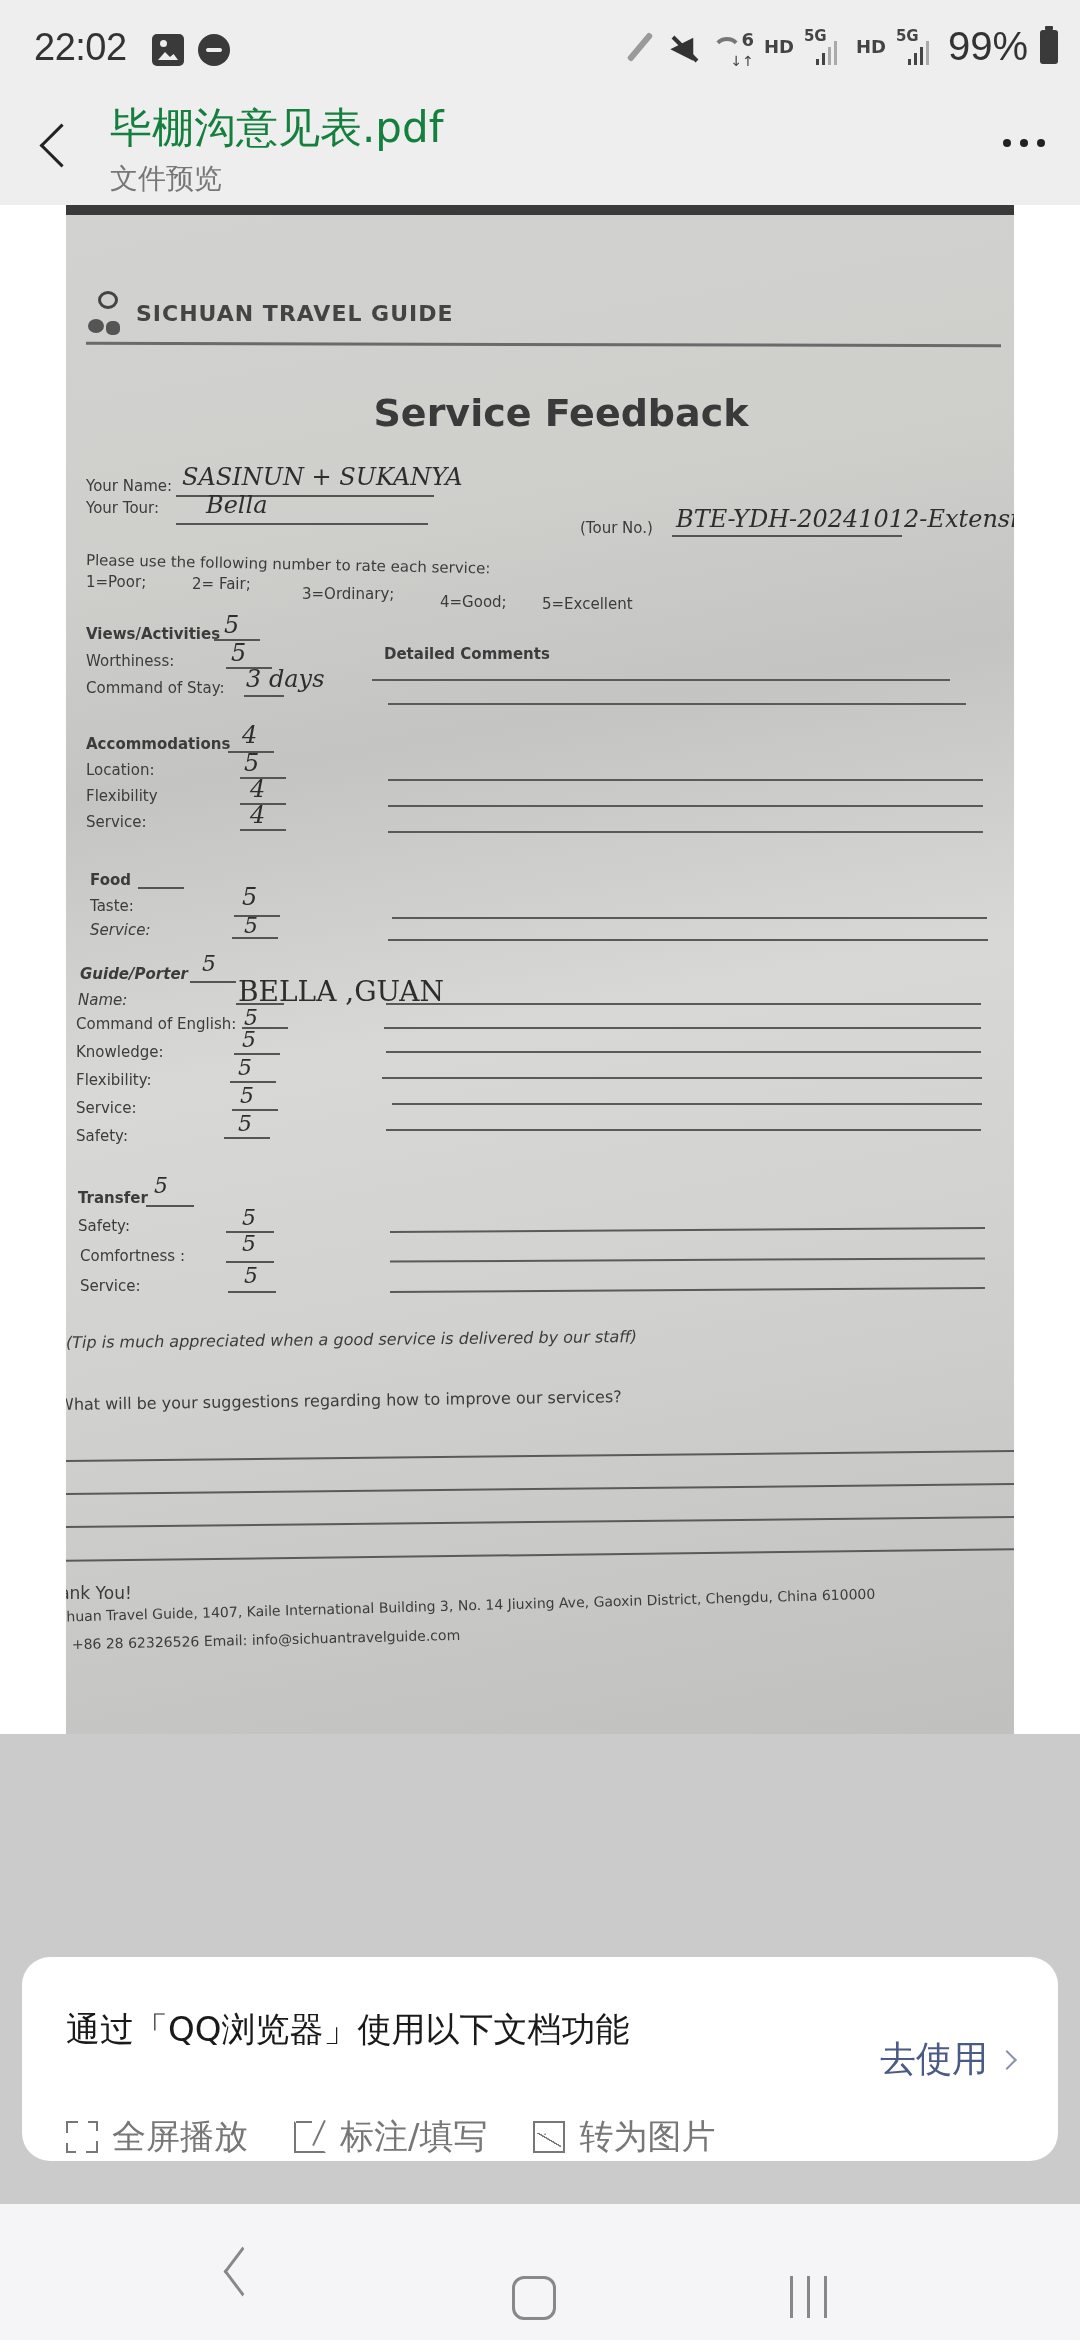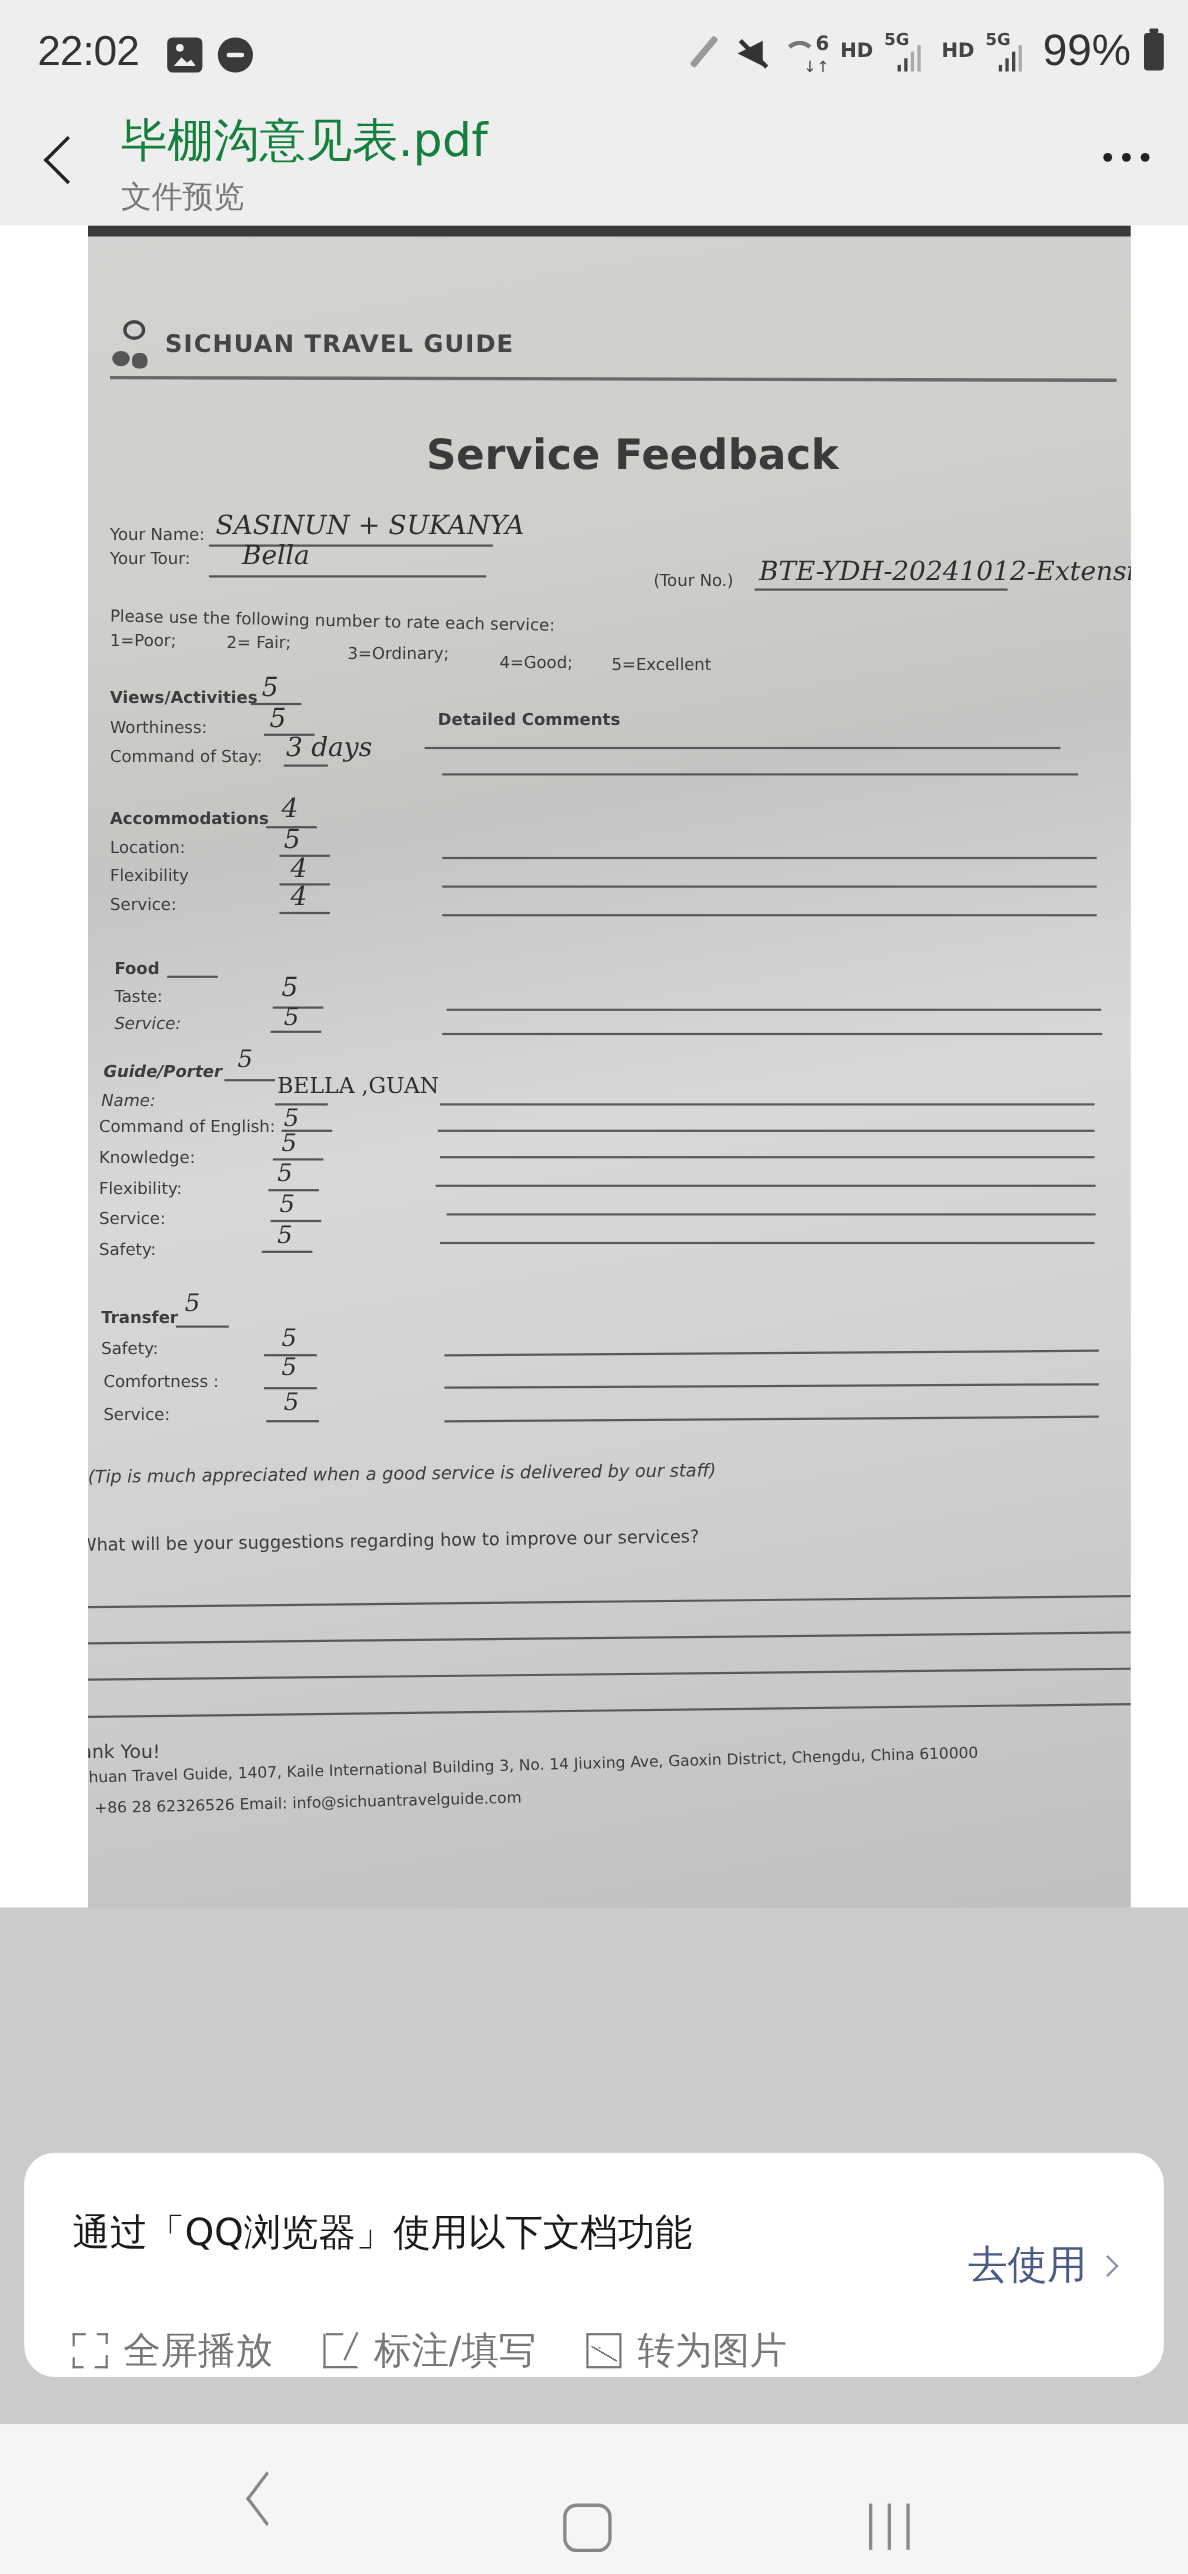--- a/index.html
+++ b/index.html
@@ -38,21 +38,21 @@
   .app-header { position: absolute; top: 100px; left: 0; width: 1080px; height: 105px; background: #eeeeee; }
   .back-btn { position: absolute; left: 28px; top: 12px; width: 50px; height: 60px; }
   .back-btn::before { content: ""; position: absolute; left: 18px; top: 18px; width: 28px; height: 28px; border-left: 3px solid #222; border-bottom: 3px solid #222; transform: rotate(45deg); }
   .file-title { position: absolute; left: 110px; top: 0px; font-size: 42px; color: #15803d; font-family: "DejaVu Sans", sans-serif; }
   .file-subtitle { position: absolute; left: 110px; top: 60px; font-size: 28px; color: #777; }
   .more-btn { position: absolute; right: 26px; top: 28px; width: 60px; height: 30px; display: flex; gap: 9px; align-items: center; justify-content: center; }
   .more-btn span { width: 8px; height: 8px; border-radius: 50%; background: #222; display: block; }
 
   
   .doc-wrap { position: absolute; top: 205px; left: 0; width: 1080px; height: 1529px; background: #ffffff; }
-  .doc-page { position: absolute; left: 80px; top: 0; width: 948px; height: 1826px; background: linear-gradient(170deg, #d2d3d0 0%, #cfcfcc 18%, #c4c4c2 30%, #d8d9d6 45%, #d1d2cf 60%, #c3c3c1 80%, #b7b7b5 100%); overflow: hidden; color: #3a3a3a; font-family: "DejaVu Sans", sans-serif; }
+  .doc-page { position: absolute; left: 66px; top: 0; width: 948px; height: 1826px; background: linear-gradient(170deg, #d2d3d0 0%, #cfcfcc 18%, #c4c4c2 30%, #d8d9d6 45%, #d1d2cf 60%, #c3c3c1 80%, #b7b7b5 100%); overflow: hidden; color: #3a3a3a; font-family: "DejaVu Sans", sans-serif; }
   .doc-page .topedge { position: absolute; left: 0; top: 0; width: 100%; height: 10px; background: #3a3a3a; }
   .logo { position: absolute; left: 22px; top: 86px; display: flex; align-items: center; gap: 8px; }
   .logo-icon { width: 40px; height: 44px; position: relative; }
   .logo-icon .head { position: absolute; left: 10px; top: 0; width: 20px; height: 18px; border: 3px solid #444; border-radius: 50%; }
   .logo-icon .b1 { position: absolute; left: 0; bottom: 2px; width: 16px; height: 14px; background: #555; border-radius: 50%; }
   .logo-icon .b2 { position: absolute; left: 18px; bottom: 0; width: 14px; height: 14px; background: #555; border-radius: 40%; }
   .logo-text { font-size: 22px; font-weight: bold; color: #444; letter-spacing: 1px; font-variant: small-caps; }
   .rule { position: absolute; height: 3px; background: #6a6a6a; }
   .doc-title { position: absolute; left: 0; width: 100%; top: 186px; text-align: center; font-size: 38px; font-weight: bold; color: #3a3a3a; font-family: "DejaVu Sans", sans-serif; padding-left: 42px; }
 
@@ -222,21 +222,21 @@
     <div class="lbl i" style="left:24px; top:716px;">Service:</div>
     <div class="hw" style="left:178px; top:708px; font-size:22px;">5</div>
     <div class="uline" style="left:166px; top:732px; width:46px;"></div>
     <div class="cline" style="left:326px; top:712px; width:595px;"></div>
     <div class="cline" style="left:322px; top:734px; width:600px;"></div>
 
     <div class="lbl b i" style="left:14px; top:760px;">Guide/Porter</div>
     <div class="hw" style="left:136px; top:746px; font-size:22px;">5</div>
     <div class="uline" style="left:124px; top:776px; width:46px;"></div>
     <div class="lbl i" style="left:12px; top:786px;">Name:</div>
-    <div class="hw" style="left:172px; top:770px; font-size:20px; font-style:normal;">BELLA ,GUAN</div>
+    <div class="hw" style="left:172px; top:770px; font-size:28px; font-style:normal;">BELLA ,GUAN</div>
     <div class="uline" style="left:170px; top:798px; width:48px;"></div>
     <div class="lbl" style="left:10px; top:810px;">Command of English:</div>
     <div class="hw" style="left:178px; top:800px; font-size:22px;">5</div>
     <div class="uline" style="left:176px; top:822px; width:46px;"></div>
     <div class="lbl" style="left:10px; top:838px;">Knowledge:</div>
     <div class="hw" style="left:176px; top:822px; font-size:22px;">5</div>
     <div class="uline" style="left:168px; top:848px; width:46px;"></div>
     <div class="lbl" style="left:10px; top:866px;">Flexibility:</div>
     <div class="hw" style="left:172px; top:850px; font-size:22px;">5</div>
     <div class="uline" style="left:164px; top:876px; width:46px;"></div>

